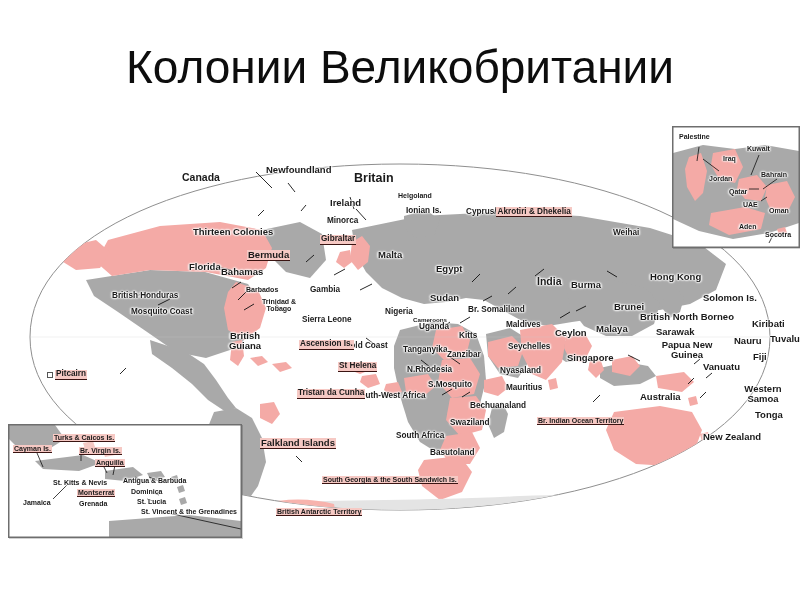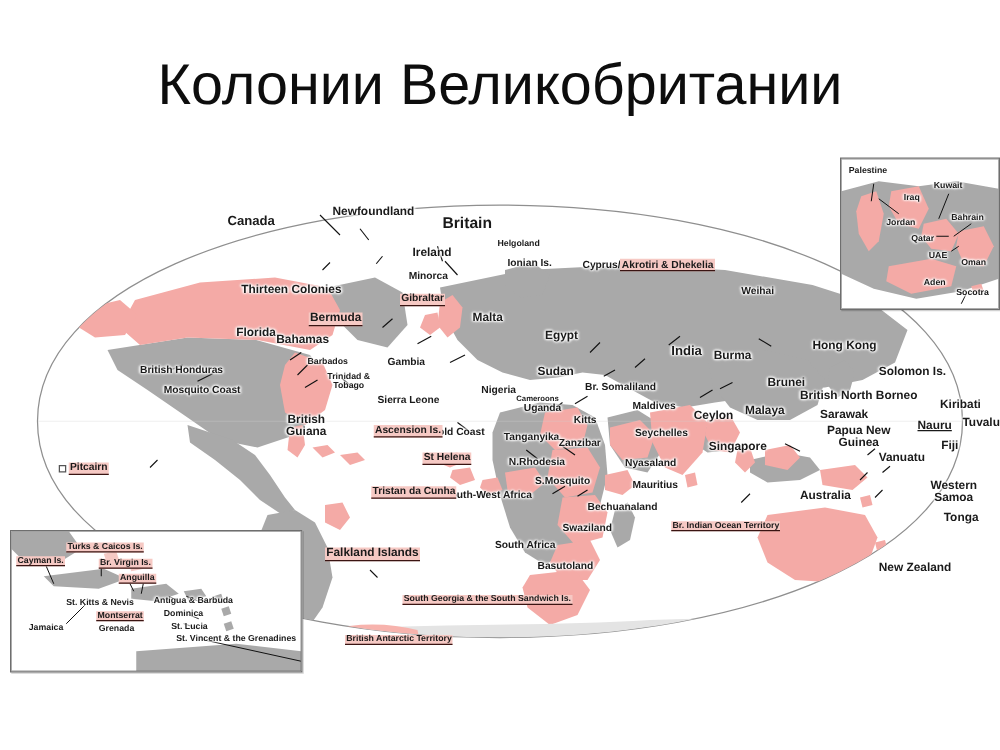--- a/index.html
+++ b/index.html
@@ -282,34 +282,34 @@
   <div class="lbl s-lg" style="left:537px;top:164px;">India</div>
   <div class="lbl s-md" style="left:571px;top:168px;">Burma</div>
   <div class="lbl s-md" style="left:555px;top:216px;">Ceylon</div>
   <div class="lbl s-sm" style="left:506px;top:209px;">Maldives</div>
   <div class="lbl s-md" style="left:596px;top:212px;">Malaya</div>
   <div class="lbl s-md" style="left:567px;top:241px;">Singapore</div>
   <div class="lbl s-md" style="left:614px;top:190px;">Brunei</div>
   <div class="lbl s-md" style="left:656px;top:215px;">Sarawak</div>
   <div class="lbl s-md" style="left:640px;top:200px;">British North Borneo</div>
   <div class="lbl s-md" style="left:650px;top:160px;">Hong Kong</div>
-  <div class="lbl s-sm" style="left:593px;top:117px;">Weihai</div>
+  <div class="lbl s-sm" style="left:613px;top:117px;">Weihai</div>
   <div class="lbl s-xs cur" style="left:537px;top:305px;">Br. Indian Ocean Territory</div>
 
   <div class="lbl s-md ctr" style="left:658px;top:228px;width:58px;">Papua New<br>Guinea</div>
   <div class="lbl s-md" style="left:703px;top:181px;">Solomon Is.</div>
   <div class="lbl s-md" style="left:752px;top:207px;">Kiribati</div>
-  <div class="lbl s-md" style="left:734px;top:224px;text-decoration:underline;">Nauru</div>
+  <div class="lbl s-md" style="left:734px;top:224px;">Nauru</div>
   <div class="lbl s-md" style="left:770px;top:222px;">Tuvalu</div>
   <div class="lbl s-md" style="left:703px;top:250px;">Vanuatu</div>
   <div class="lbl s-md" style="left:753px;top:240px;">Fiji</div>
   <div class="lbl s-md ctr" style="left:740px;top:272px;width:46px;">Western<br>Samoa</div>
   <div class="lbl s-md" style="left:755px;top:298px;">Tonga</div>
   <div class="lbl s-md" style="left:640px;top:280px;">Australia</div>
-  <div class="lbl s-md" style="left:703px;top:320px;margin-top:18px;">New Zealand</div>
+  <div class="lbl s-md" style="left:703px;top:320px;">New Zealand</div>
   <div class="lbl s-sm cur" style="left:55px;top:258px;">Pitcairn</div>
   <div style="position:absolute;left:47px;top:260px;width:4px;height:4px;border:1px solid #555;background:#fff;"></div>
 
   <div class="lbl s-md cur" style="left:260px;top:326px;">Falkland Islands</div>
   <div class="lbl s-xs cur" style="left:322px;top:364px;">South Georgia &amp; the South Sandwich Is.</div>
   <div class="lbl s-xs cur" style="left:276px;top:396px;">British Antarctic Territory</div>
 
   <div class="inset" id="inset-mideast">
     <svg viewBox="0 0 126 120" width="126" height="120">
       <rect x="0" y="0" width="126" height="120" fill="#ffffff"></rect>

